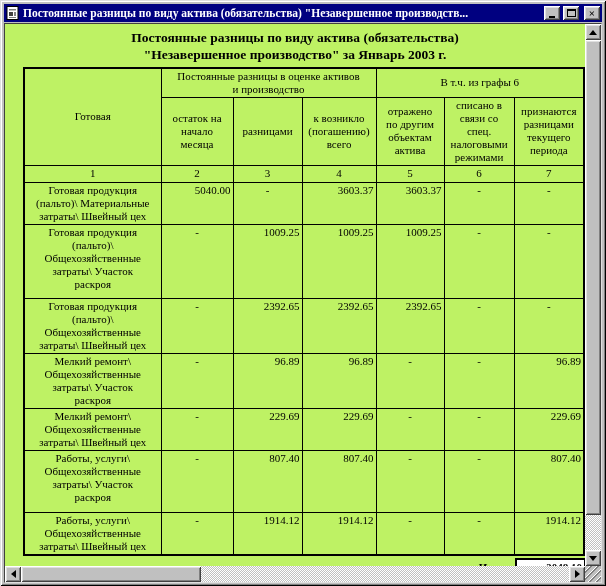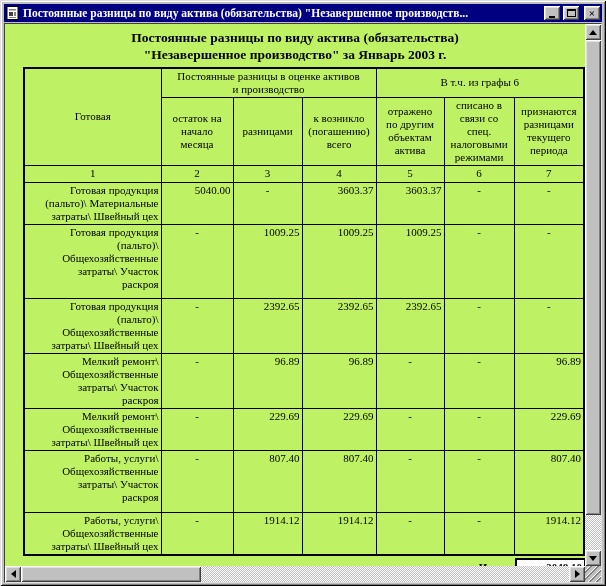--- a/index.html
+++ b/index.html
@@ -45,21 +45,21 @@
     border-collapse:collapse; table-layout:fixed; width:560px;
     margin:4px 0 0 18px; font-size:11px; border:2px solid #000;
   }
   table.report td {
     border:1px solid #000; padding:1px 2px; vertical-align:top;
     line-height:13px; overflow:hidden;
   }
   tr.h-group td, tr.h-sub td, tr.h-num td {
     text-align:center; vertical-align:middle; white-space:pre-line; padding:0 1px;
   }
-  td.obj  { white-space:pre-line; text-align:right; }
+  td.obj  { white-space:pre-line; text-align:center; }
   td.num  { text-align:right; }
   td.dash { text-align:center; }
 
   .total-row {
     width:563px; margin:2px 0 0 18px; display:flex; justify-content:flex-end;
     align-items:stretch; font-size:11px; font-weight:bold;
   }
   .total-label { line-height:18px; margin-right:3px; }
   .total-box {
     width:71px; height:18px; border:2px solid #000; text-align:right;

